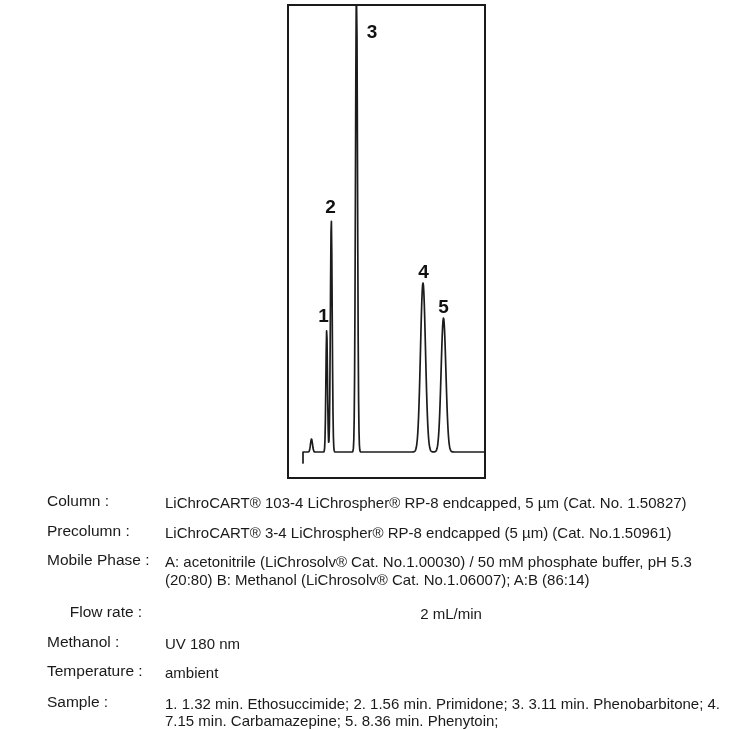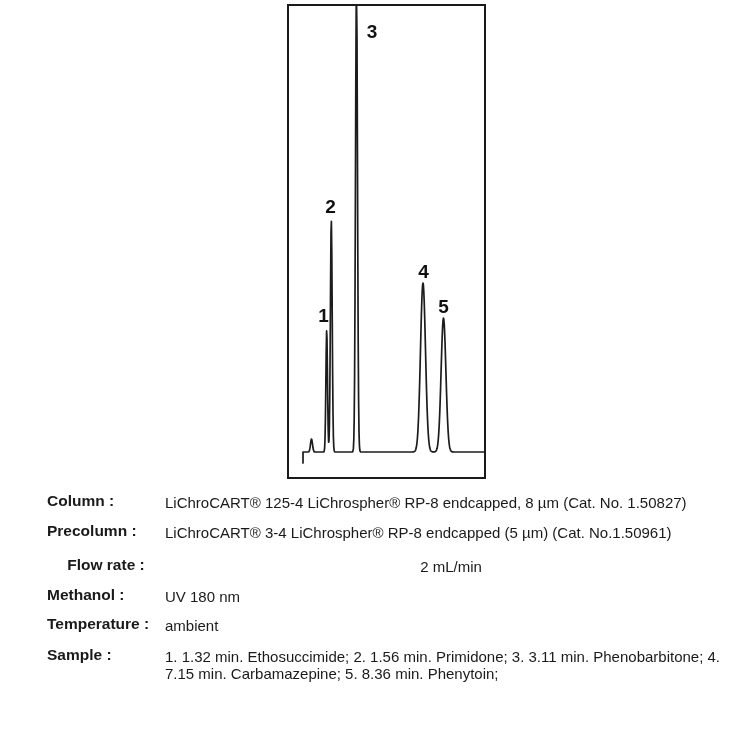--- a/index.html
+++ b/index.html
@@ -23,21 +23,21 @@
     position:absolute;
     left:47px;top:486px;
     width:690px;
   }
   .cond-row{
     display:flex;
     align-items:flex-start;
   }
   .cond-label{
     flex:0 0 118px;
-    font-weight:bold;
+    font-weight:normal;
     font-size:15.5px;
     line-height:17px;
     white-space:nowrap;
   }
   .cond-value{
     flex:1;
     font-size:15px;
     line-height:17.5px;
     padding-top:2px;
     white-space:nowrap;
@@ -62,31 +62,38 @@
         <text x="134.5" y="272" text-anchor="middle" font-family="&quot;Liberation Sans&quot;, sans-serif" font-size="19" font-weight="700" fill="#111111">4</text>
         <text x="154.5" y="307" text-anchor="middle" font-family="&quot;Liberation Sans&quot;, sans-serif" font-size="19" font-weight="700" fill="#111111">5</text>
       </svg>
   </div>
 
   <div class="conditions">
 
     <div class="cond-row mt6">
       <div class="cond-label">Column :</div>
       <div class="cond-value">
-        <span>LiChroCART® 125-4 LiChrospher® RP-8 endcapped, 8 µm  (Cat. No. 1.50827)</span>
+        <span>LiChroCART® 103-4 LiChrospher® RP-8 endcapped, 5 µm  (Cat. No. 1.50827)</span>
       </div>
     </div>
 
     <div class="cond-row mt10">
       <div class="cond-label">Precolumn :</div>
       <div class="cond-value">
         <span>LiChroCART® 3-4 LiChrospher® RP-8 endcapped (5 µm)  (Cat. No.1.50961)</span>
       </div>
     </div>
 
+    <div class="cond-row mt10">
+      <div class="cond-label">Mobile Phase :</div>
+      <div class="cond-value">
+        <span>A: acetonitrile (LiChrosolv® Cat. No.1.00030) / 50 mM phosphate buffer, pH 5.3</span>
+        <span>(20:80) B: Methanol (LiChrosolv® Cat. No.1.06007); A:B (86:14)</span>
+      </div>
+    </div>
 
     <div class="cond-row mt15">
       <div class="cond-label">Flow rate :</div>
       <div class="cond-value">
         <span>2 mL/min</span>
       </div>
     </div>
 
     <div class="cond-row mt10">
       <div class="cond-label">Methanol :</div>

